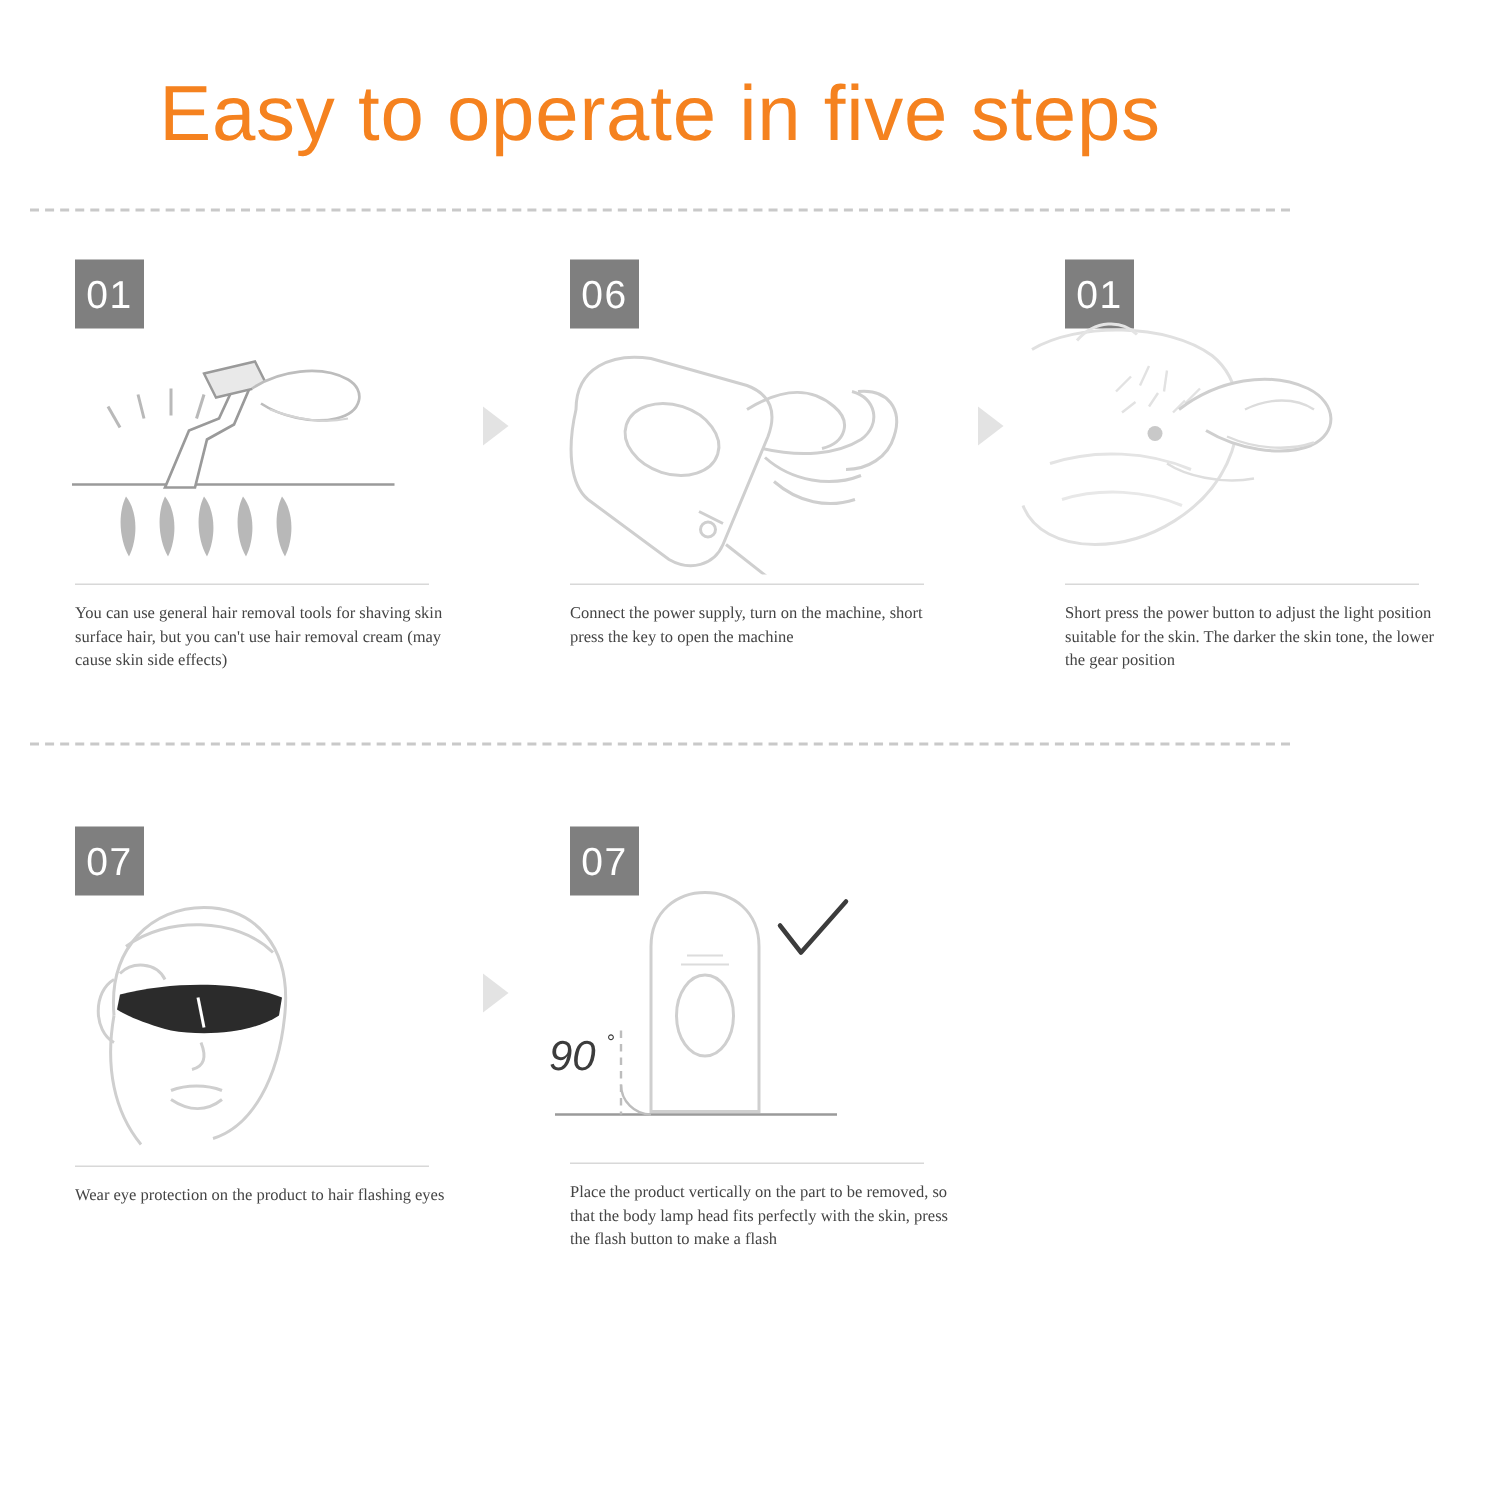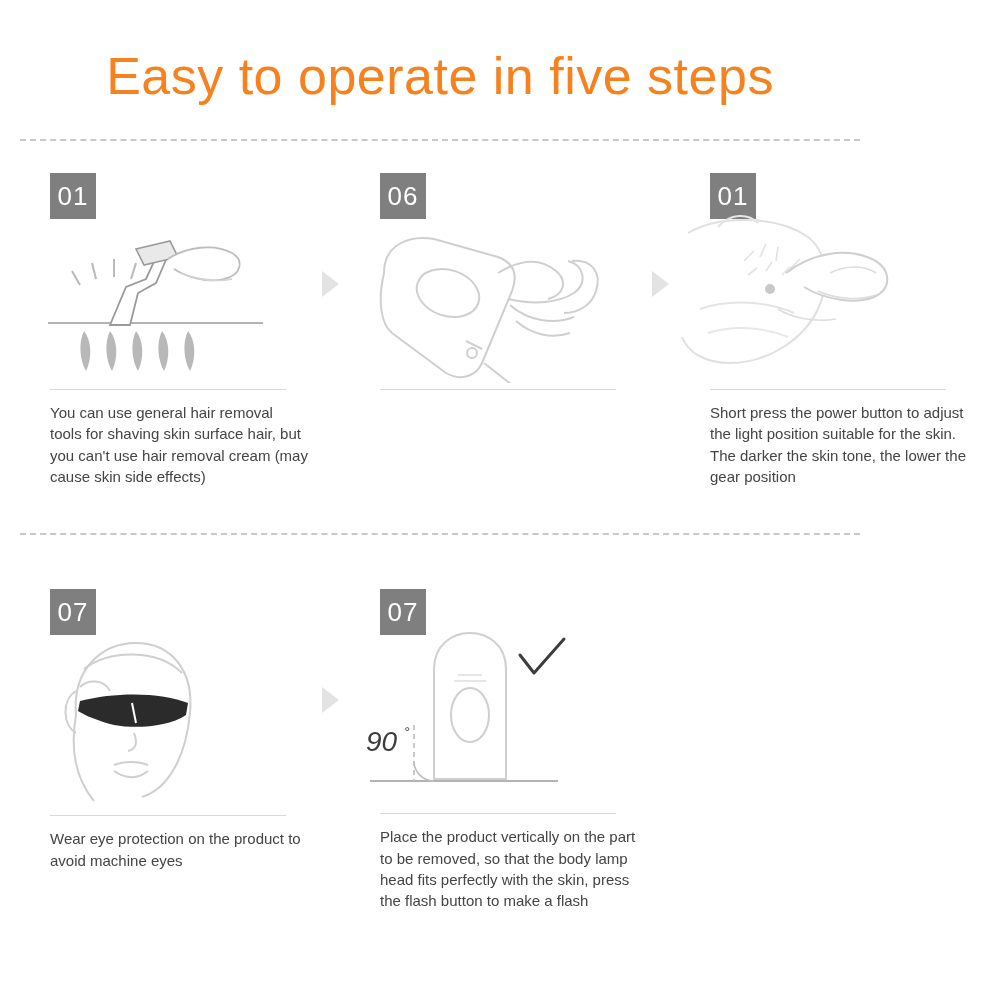--- a/index.html
+++ b/index.html
@@ -73,25 +73,25 @@
     display: block;
     position: absolute;
     left: 0;
     top: 0;
   }
   .hrule {
     border-top: 1px solid #d8d8d8;
     margin: 6px 32px 12px 32px;
   }
   .caption {
-    font-size: 15px;
+    font-size: 11px;
     line-height: 1.42;
     color: #444444;
     padding: 0 10px 0 32px;
-    font-family: Liberation Sans, sans-serif;
+    font-family: Liberation Serif, serif;
   }
   .arrow {
     flex: 0 0 30px;
     height: 20px;
     margin-top: 130px;
     position: relative;
   }
   .arrow i {
     position: absolute;
     left: 4px;
@@ -163,20 +163,21 @@
             <circle cx="124" cy="140" r="5" stroke="#cfcfcf" stroke-width="2"></circle>
             <path d="M136 150 l28 22" stroke="#cfcfcf" stroke-width="2"></path>
             <path d="M150 60 C176 44 194 46 208 58 C220 68 216 82 200 86" stroke="#cfcfcf" stroke-width="2"></path>
             <path d="M160 86 C186 92 210 90 226 80 C240 70 236 52 220 48" stroke="#cfcfcf" stroke-width="2"></path>
             <path d="M162 92 C180 108 206 112 226 104" stroke="#cfcfcf" stroke-width="2"></path>
             <path d="M168 108 C184 122 204 126 222 120" stroke="#cfcfcf" stroke-width="2"></path>
             <path d="M224 48 C244 46 254 60 248 78 C244 92 230 100 216 100" stroke="#cfcfcf" stroke-width="2"></path>
           </svg>
         </div>
         <div class="hrule"></div>
+        <div class="caption">Connect the power supply, turn on the machine, short press the key to open the machine</div>
       </div>
 
       <div class="arrow">
           <i></i>
         </div>
 
       <div class="step">
         <div class="badge">01</div>
         <div class="art">
           <svg width="300" height="170" viewBox="0 0 300 170" fill="none" stroke="#dcdcdc" stroke-width="2">
@@ -223,21 +224,21 @@
             <path d="M92 62 C86 50 70 50 62 58" stroke="#cfcfcf" stroke-width="2"></path>
             <path d="M116 104 C120 114 118 120 110 122" stroke="#cfcfcf" stroke-width="2"></path>
             <path d="M96 136 C106 132 120 132 130 136" stroke="#cfcfcf" stroke-width="2"></path>
             <path d="M96 142 C108 150 120 150 130 142" stroke="#cfcfcf" stroke-width="2"></path>
             <path d="M58 62 C44 70 44 96 58 104" stroke="#cfcfcf" stroke-width="2"></path>
             <path d="M62 72 C100 62 146 64 170 74 L168 86 C150 98 118 100 96 96 C80 92 66 86 60 82 Z" fill="#2b2b2b" stroke="none"></path>
             <path d="M114 74 L118 94" stroke="#ffffff" stroke-width="2"></path>
           </svg>
         </div>
         <div class="hrule" style="margin-top:16px"></div>
-        <div class="caption">Wear eye protection on the product to avoid machine eyes</div>
+        <div class="caption">Wear eye protection on the product to hair flashing eyes</div>
       </div>
 
       <div class="arrow">
           <i></i>
         </div>
 
       <div class="step">
         <div class="badge">07</div>
         <div class="art">
           <svg width="300" height="180" viewBox="0 0 300 180" fill="none" stroke="#cfcfcf" stroke-width="2">

